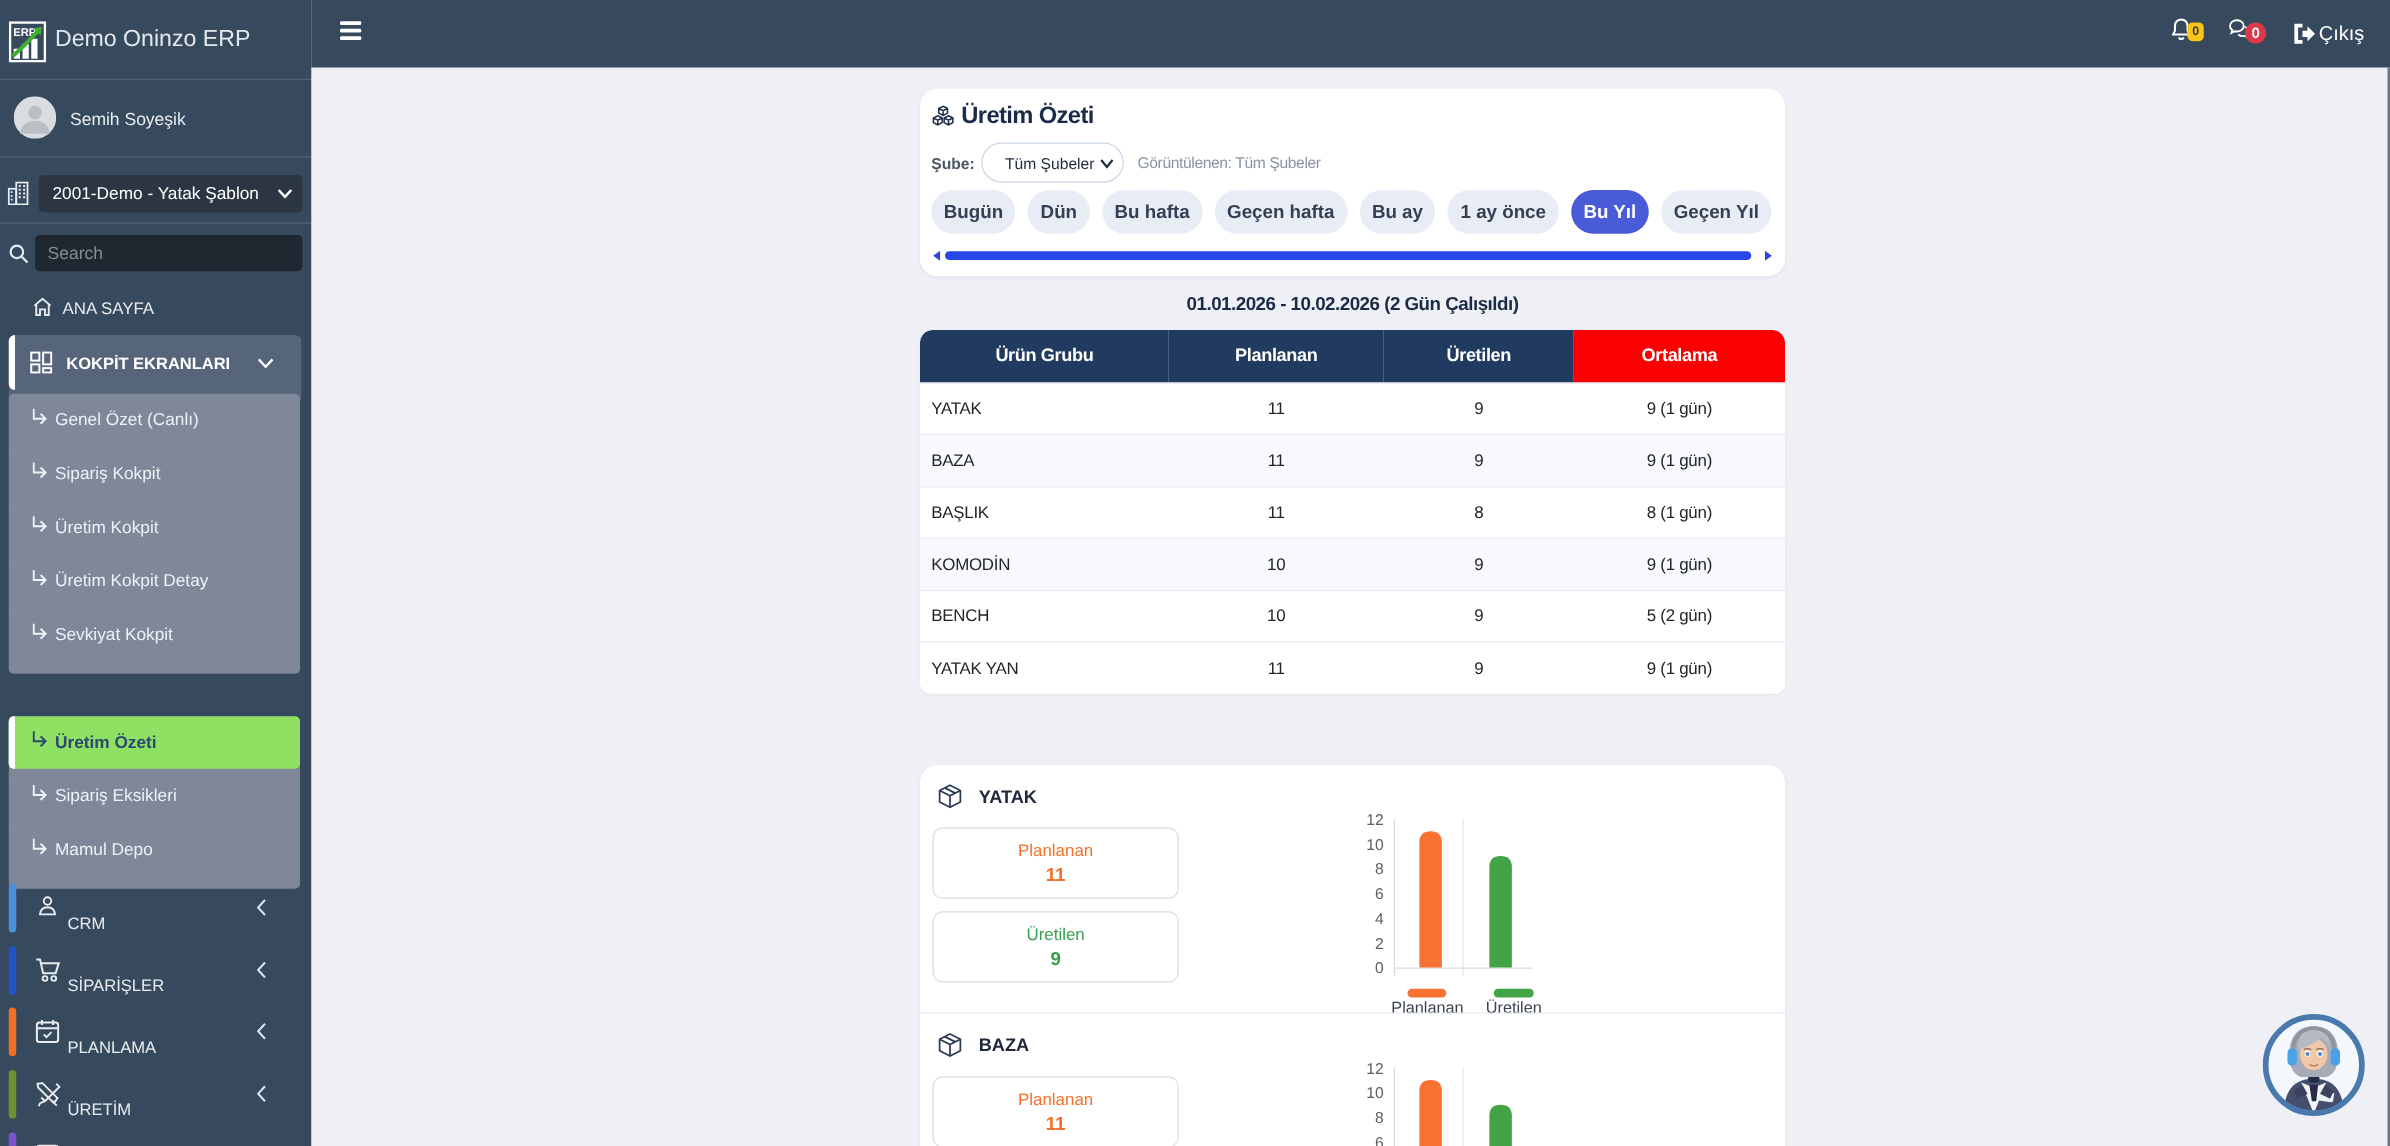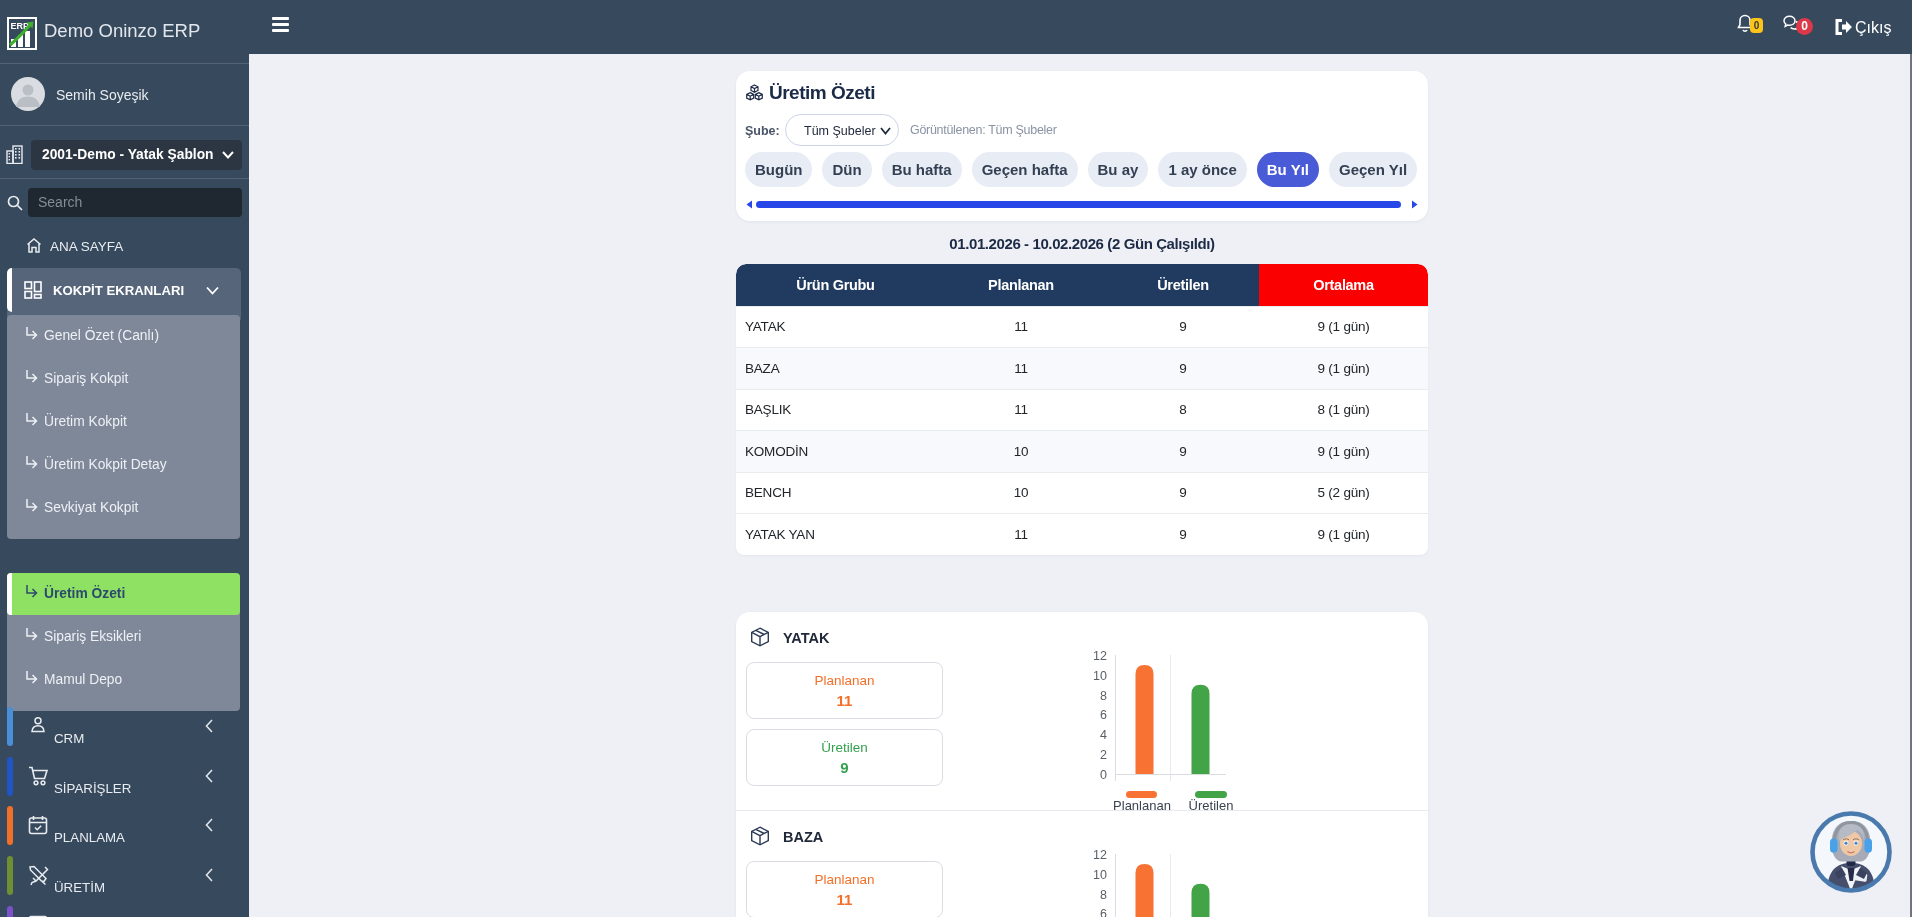--- a/index.html
+++ b/index.html
@@ -6,21 +6,21 @@
   * { margin:0; padding:0; box-sizing:border-box; }
   html,body { width:1912px; height:917px; overflow:hidden; }
   body { font-family:"Liberation Sans", sans-serif; background:#eef0f6; position:relative; }
   .abs { position:absolute; }
 
   
   #sidebar { position:absolute; left:0; top:0; width:249px; height:917px; background:#37495d; z-index:5;padding-left:36px; }
   .sep { position:absolute; left:0; width:249px; height:1px; background:rgba(255,255,255,0.14); }
   #logo-txt { position:absolute; left:44px; top:20px; font-size:18.5px; color:#e2e7ec; }
   #user-name { position:absolute; left:56px; top:87px; font-size:14px; color:#e8ecf0; }
-  #branch-sel { position:absolute; left:31px; top:140px; width:211px; height:30px; background:#2c3642; border-radius:4px; color:#fff; font-size:13.8px; font-weight:bold; line-height:30px; padding-left:11px; white-space:nowrap; }
+  #branch-sel { position:absolute; left:31px; top:140px; width:211px; height:30px; background:#2c3642; border-radius:4px; color:#fff; font-size:13.8px; font-weight:normal; line-height:30px; padding-left:11px; white-space:nowrap; }
   #search-box { position:absolute; left:28px; top:188px; width:214px; height:29px; background:#1f2730; border-radius:4px; color:#848c96; font-size:14px; line-height:29px; padding-left:10px; }
   
   #kokpit-head { position:absolute; left:7px; top:268px; width:234px; height:55px; background:#57657b; border-radius:5px; }
   #kokpit-head .wbar { position:absolute; left:0; top:0; width:5px; height:44px; background:#fff; border-radius:5px 0 0 5px; }
   #kokpit-head .ktxt { position:absolute; left:46px; top:15px; font-size:13.2px; font-weight:bold; color:#fff; }
   .subitem { position:absolute; left:7px; width:233px; height:52px; background:#7e8899; border-radius:4px; color:#eef1f5; font-size:13.8px; }
   .subitem .arr { position:absolute; left:17px; top:11px; }
   .subitem .stx { position:absolute; left:37px; top:13px; }
   .subitem.active { background:#8ee163; color:#2c4a6e; font-weight:bold; height:42px; }
   .subitem.active .wbar { position:absolute; left:0; top:0; width:5px; height:42px; background:#fff; border-radius:4px 0 0 4px; }

